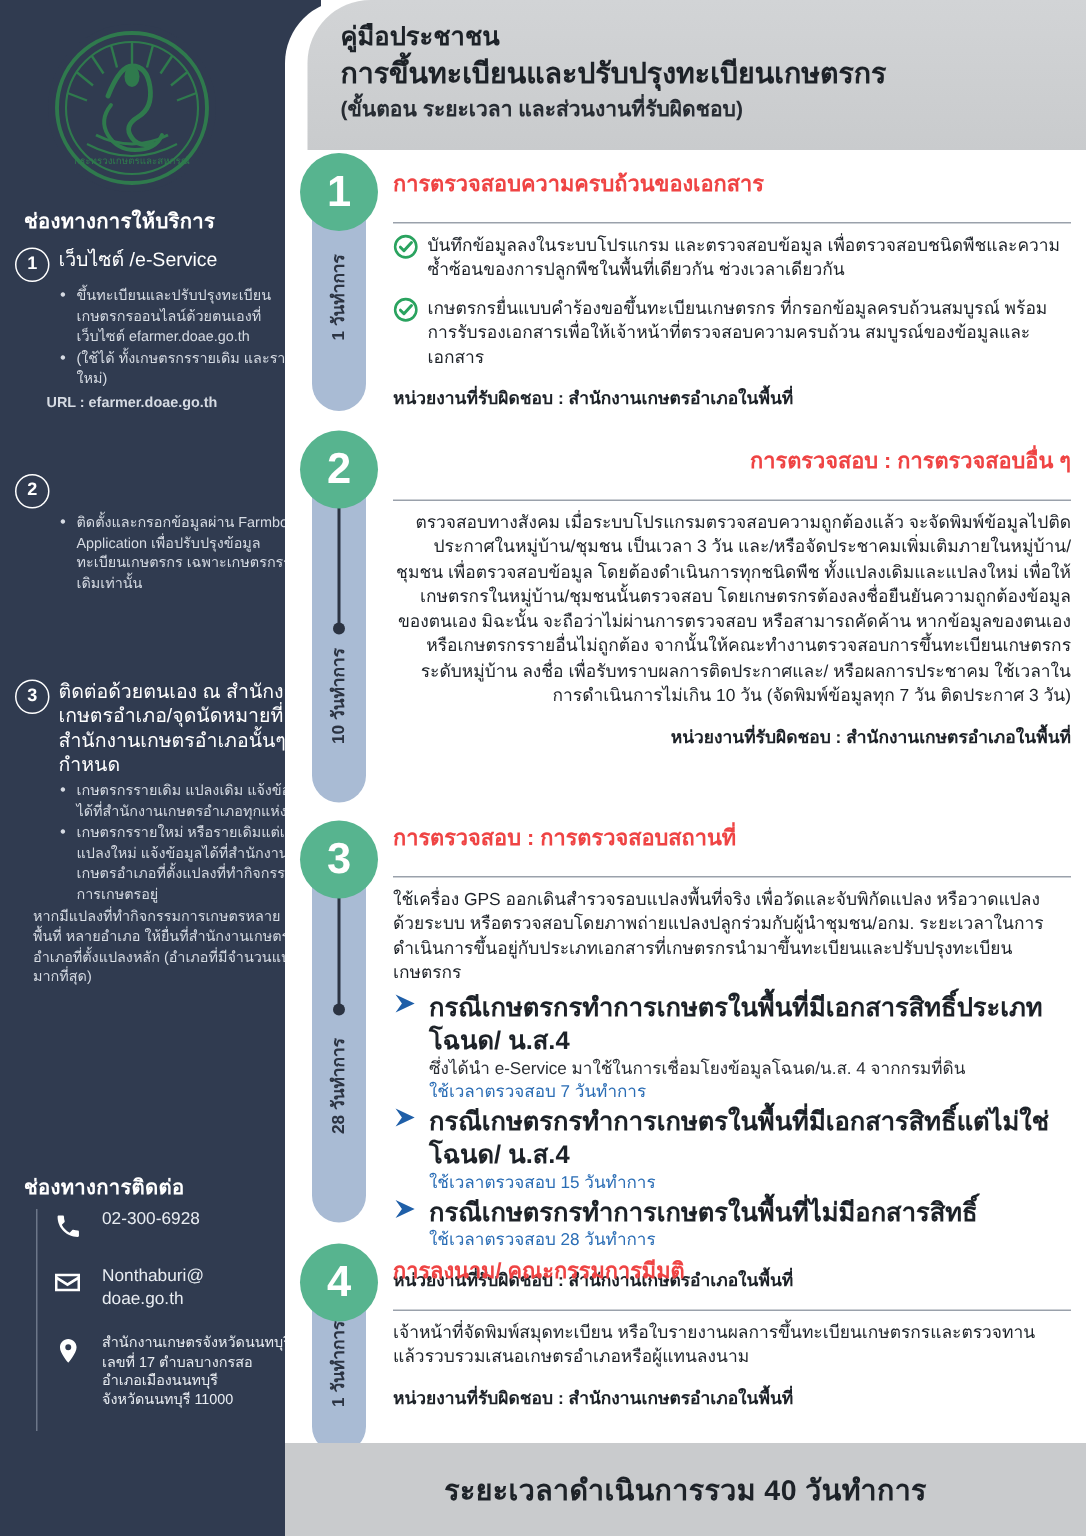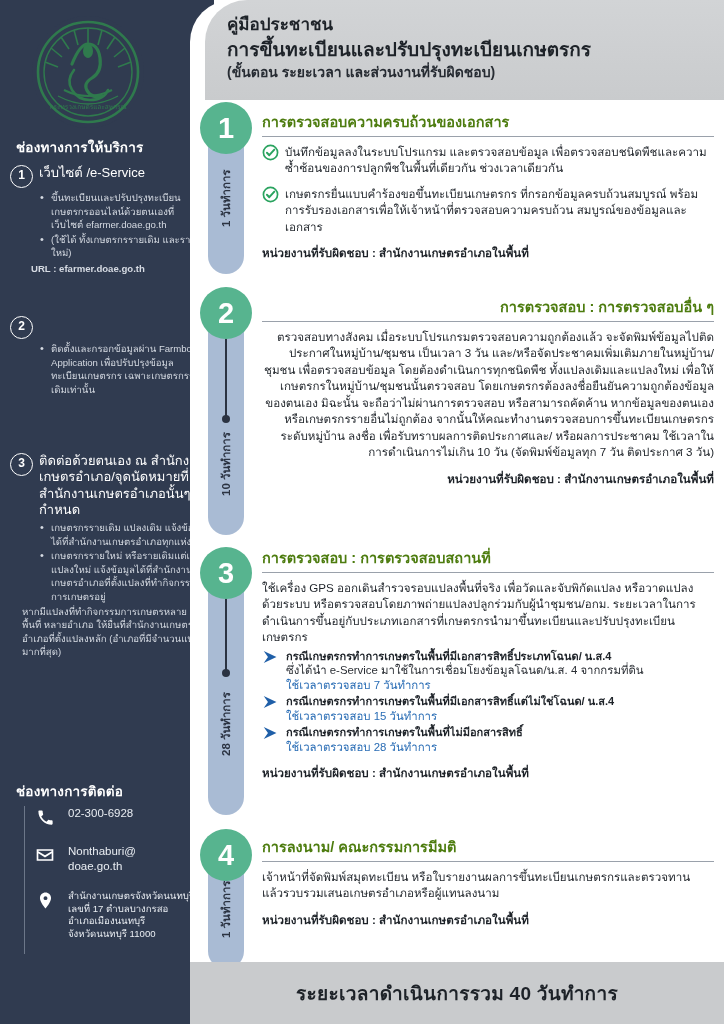--- a/index.html
+++ b/index.html
@@ -101,36 +101,36 @@
 
   .circle{
     position:absolute;left:10px;width:52px;height:52px;border-radius:50%;
     background:#57b48f;color:#ffffff;
     font-size:29px;font-weight:bold;
     display:flex;align-items:center;justify-content:center;
     z-index:4;
   }
   .body{position:absolute;left:72px;width:452px;}
   .step-title{
-    font-size:14.5px;font-weight:bold;color:#4d7c0f;
-    padding-bottom:3px;border-bottom:1.4px solid #9aa1ab;
+    font-size:14.5px;font-weight:bold;color:#ef4444;
+    padding-bottom:15px;border-bottom:1.4px solid #9aa1ab;
     margin-bottom:7px;
   }
   .para{font-size:11.6px;line-height:1.42;color:#1d2228;margin:0 0 7px 0;}
   .para.tight{margin-bottom:3px;}
   .check-row{display:flex;gap:6px;align-items:flex-start;margin-bottom:9px;}
   .check-ico{flex:0 0 auto;margin-top:0px;}
   .check-ico svg{display:block;}
   .owner{font-size:11.6px;font-weight:bold;color:#1d2228;margin-top:9px;}
 
   .arrow-list{margin:2px 0 0 0;padding:0;list-style:none;}
   .arrow-item{position:relative;padding-left:24px;margin-bottom:1px;}
   .arrow-ico{position:absolute;left:0;top:1px;}
   .arrow-ico svg{display:block;}
-  .arrow-bold{font-size:11px;font-weight:bold;color:#1d2228;line-height:1.32;}
+  .arrow-bold{font-size:17px;font-weight:bold;color:#1d2228;line-height:1.32;}
   .arrow-sub{font-size:11.4px;color:#2b2f35;line-height:1.32;}
   .arrow-blue{font-size:11.4px;color:#2a6db5;line-height:1.32;}
 
   .footer{
     position:absolute;left:0;bottom:0;width:534px;height:62px;
     background:#c9cbcd;display:flex;align-items:center;justify-content:center;
   }
   .footer-txt{font-size:19px;font-weight:bold;color:#1d2228;letter-spacing:.3px;}
 </style>
 </head>

